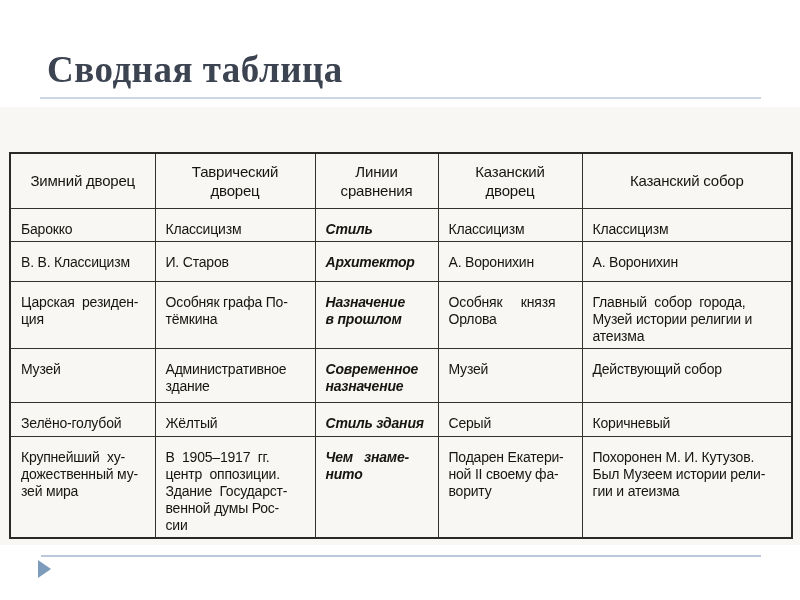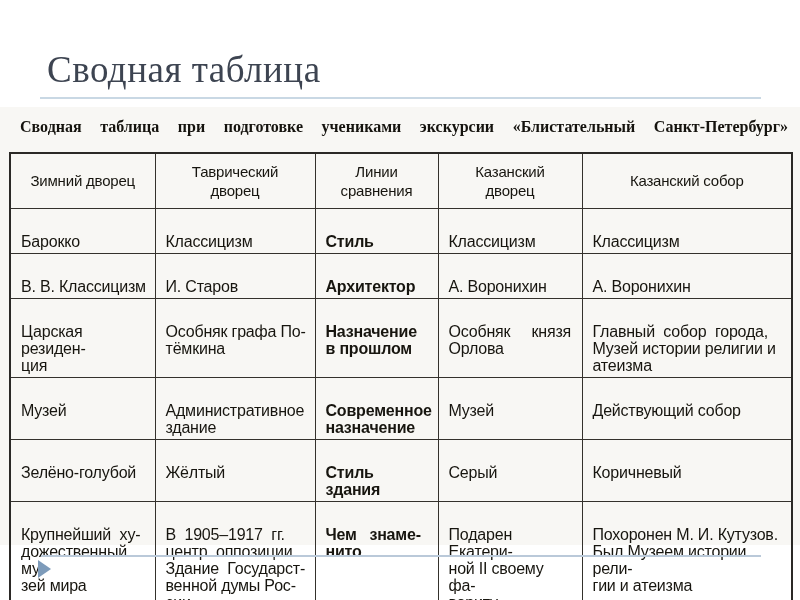--- a/index.html
+++ b/index.html
@@ -13,21 +13,21 @@
   }
   html,body{margin:0;padding:0;background:#ffffff;}
   .slide{
     position:relative;width:800px;height:600px;background:#ffffff;overflow:hidden;
     font-family:"Liberation Sans",sans-serif;
   }
   .title{
     position:absolute;left:47px;top:50px;
     font-family:"Liberation Serif",serif;
     font-size:37px;line-height:1.1;color:var(--title_text);
-    letter-spacing:0.5px;white-space:nowrap;
+    letter-spacing:0.5px;white-space:nowrap;font-weight:bold;
   }
   .title-rule{
     position:absolute;left:40px;top:97px;width:721px;height:2px;
     background:var(--title_rule);
   }
   .scan{
     position:absolute;left:0;top:107px;width:800px;height:438px;
     background:var(--scan_bg);color:var(--table_ink);
   }
   .caption{
@@ -43,24 +43,24 @@
   table.summary th,table.summary td{
     border:1.5px solid var(--table_border);
     white-space:pre-wrap;overflow:hidden;
     letter-spacing:-0.2px;
   }
   table.summary th{
     font-size:15px;font-weight:normal;text-align:center;vertical-align:middle;
     padding:3px 2px;line-height:19px;
   }
   table.summary td{
-    font-size:16px;text-align:left;vertical-align:top;
-    padding:24px 8px 3px 10px;line-height:17px;
+    font-size:14px;text-align:left;vertical-align:top;
+    padding:12px 8px 3px 10px;line-height:17px;
   }
-  table.summary td:nth-child(3){font-weight:bold;}
+  table.summary td:nth-child(3){font-weight:bold;font-style:italic;}
   thead tr{height:55px;}
   tr.r0{height:32px;}
   tr.r1{height:40px;}
   tr.r2{height:65px;margin-left:32px;}
   tr.r3{height:54px;}
   tr.r4{height:34px;}
   tr.r5{height:95px;}
   .footer-rule{
     position:absolute;left:41px;top:555px;width:720px;height:2px;
     background:var(--footer_rule);
@@ -75,21 +75,20 @@
 </style>
 </head>
 <body>
 
 <div class="slide">
 
   <div class="title">Сводная таблица</div>
   <div class="title-rule"></div>
 
   <div class="scan">
-    <div class="caption">Сводная таблица при подготовке учениками экскурсии «Блистательный Санкт-Петербург»</div>
 
     <table class="summary">
       <colgroup>
         <col style="width:145px">
         <col style="width:160px">
         <col style="width:123px">
         <col style="width:144px">
         <col style="width:210px">
       </colgroup>
       <thead>

